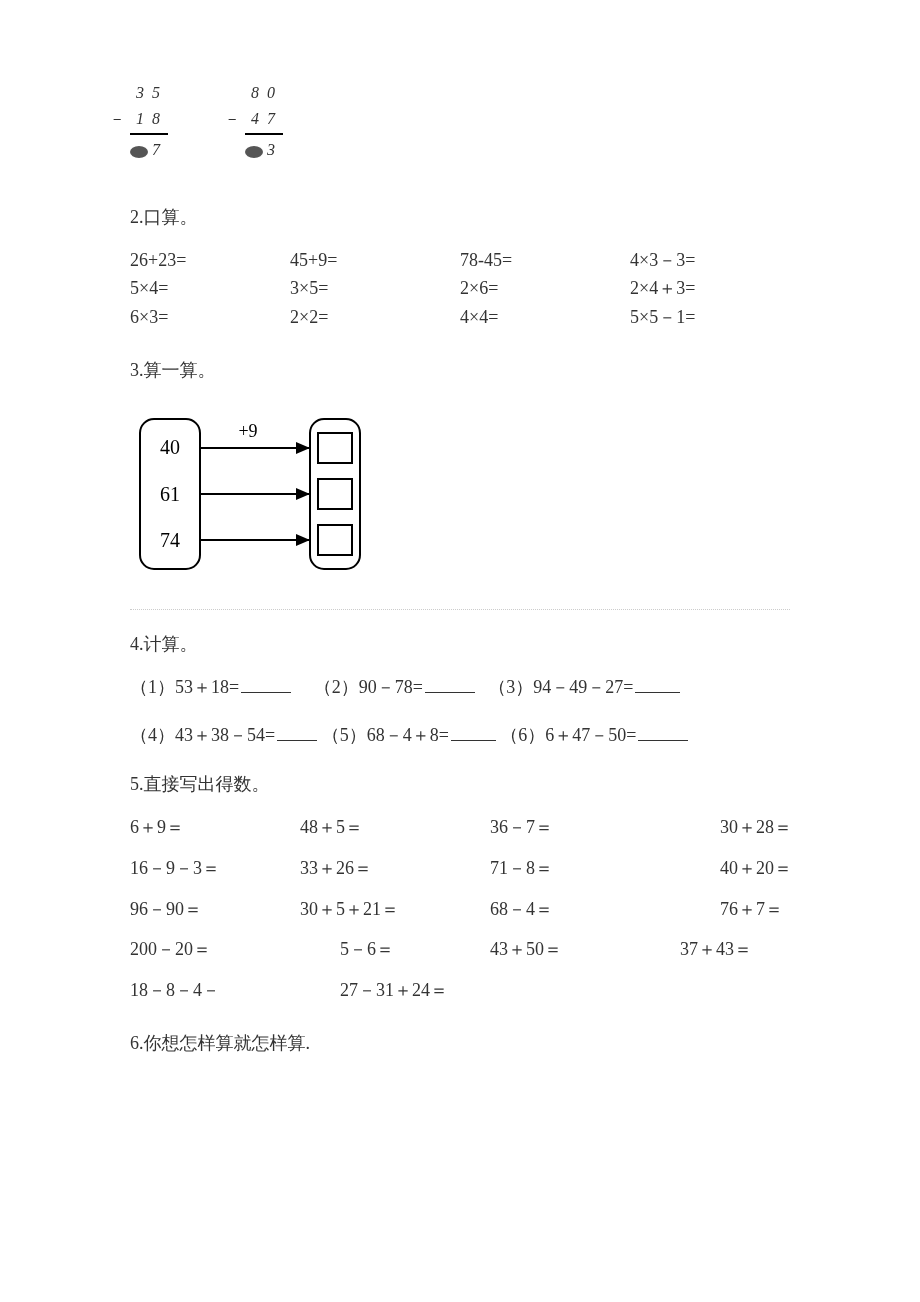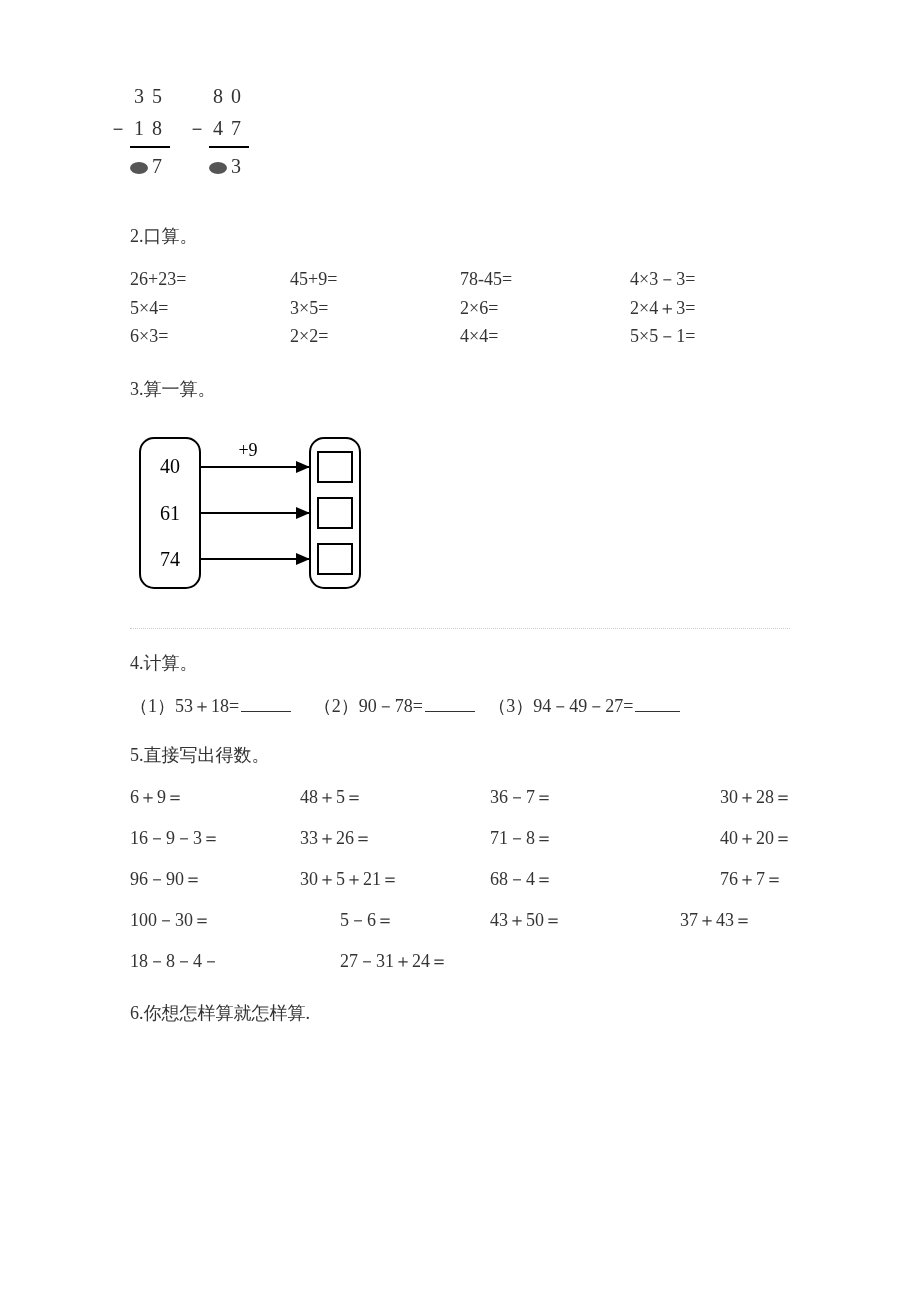--- a/index.html
+++ b/index.html
@@ -7,24 +7,25 @@
       background: #fff;
       font-family: "SimSun", "宋体", serif;
       font-size: 18px;
       color: #333;
       width: 920px;
       padding: 80px 130px 60px 130px;
       line-height: 1.6;
     }
     .vertical-problems {
       display: flex;
-      gap: 39px;
+      gap: 77px;
       margin-bottom: 40px;
       font-family: "Times New Roman", serif;
-      font-size: 20px;
+      font-size: 16px;
+      font-style: italic;
     }
     .vert {
       display: inline-block;
       text-align: right;
     }
     .vert .row { white-space: pre; letter-spacing: 8px; }
     .vert .line { border-top: 2px solid #000; margin: 2px 0; }
     .vert .minus-row { position: relative; }
     .vert .minus { position: absolute; left: -22px; }
     .bug {
@@ -133,37 +134,42 @@
 
 <hr class="divider-line">
 
 <div class="section-title">4.计算。</div>
 <div class="q4">
   <div class="line">
     <span class="item"><span>（1）53＋18=</span><span class="blank blank-w50"></span></span>&nbsp;&nbsp;&nbsp;&nbsp;
     <span class="item"><span>（2）90－78=</span><span class="blank blank-w50"></span></span>&nbsp;&nbsp;
     <span class="item"><span>（3）94－49－27=</span><span class="blank blank-w45"></span></span>
   </div>
+  <div class="line">
+    <span class="item"><span>（4）43＋38－54=</span><span class="blank blank-w40"></span></span>
+    <span class="item"><span>（5）68－4＋8=</span><span class="blank blank-w45"></span></span>
+    <span class="item"><span>（6）6＋47－50=</span><span class="blank blank-w50"></span></span>
+  </div>
 </div>
 
 <div class="section-title">5.直接写出得数。</div>
 <div class="grid grid5">
   <span class="grid-cell">6＋9＝</span>
   <span class="grid-cell">48＋5＝</span>
   <span class="grid-cell">36－7＝</span>
   <span class="grid-cell indent-right">30＋28＝</span>
   <span class="grid-cell">16－9－3＝</span>
   <span class="grid-cell">33＋26＝</span>
   <span class="grid-cell">71－8＝</span>
   <span class="grid-cell indent-right">40＋20＝</span>
   <span class="grid-cell">96－90＝</span>
   <span class="grid-cell">30＋5＋21＝</span>
   <span class="grid-cell">68－4＝</span>
   <span class="grid-cell indent-right">76＋7＝</span>
-  <span class="grid-cell">100－30＝</span>
+  <span class="grid-cell">200－20＝</span>
   <span class="grid-cell indent-right">5－6＝</span>
   <span class="grid-cell">43＋50＝</span>
   <span class="grid-cell">37＋43＝</span>
   <span class="grid-cell">18－8－4－</span>
   <span class="grid-cell indent-right">27－31＋24＝</span>
 </div>
 
 <div class="section-title">6.你想怎样算就怎样算.</div>
 
 </body></html>

